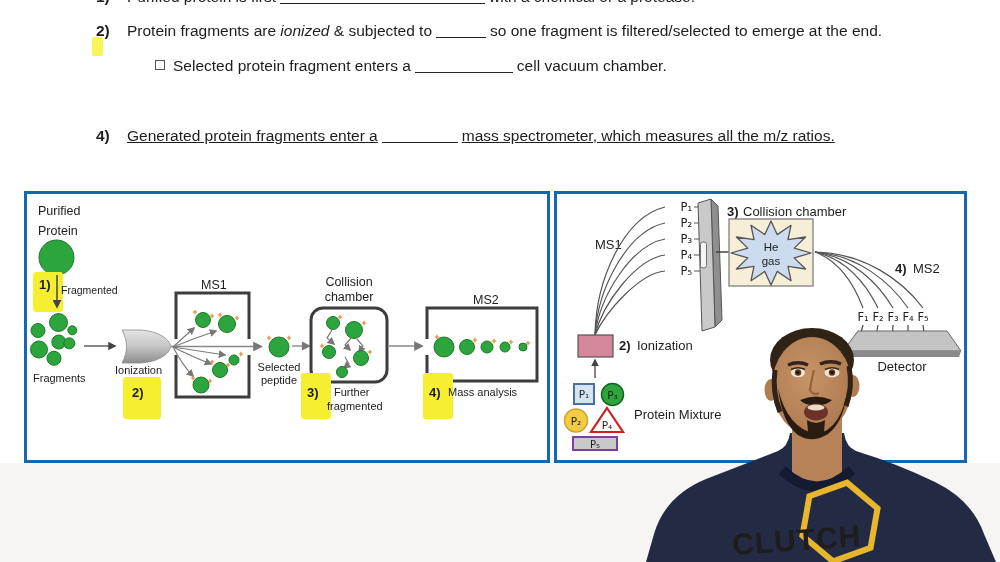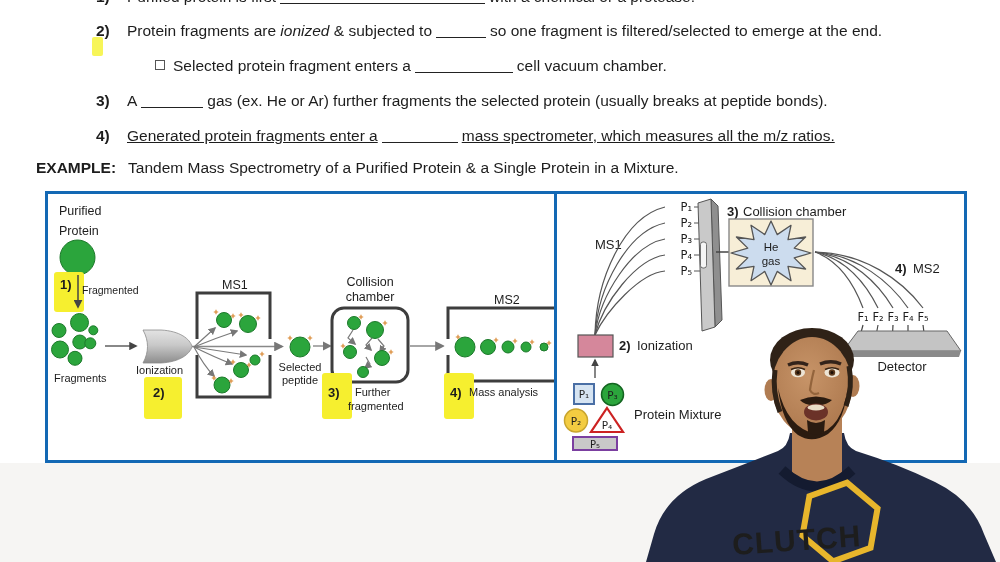--- a/index.html
+++ b/index.html
@@ -17,21 +17,21 @@
   .bl-1{width:205px}.bl-2{width:50px}.bl-sub{width:98px}.bl-3{width:62px}.bl-4{width:76px}
   .ital{font-style:italic;}
   .sq{display:inline-block;width:8px;height:8px;border:1.3px solid #555;margin-right:8px;transform:translateY(-1px);}
   .hl-tick{position:absolute;left:92px;top:37px;width:11px;height:19px;background:#f7f558;border-radius:2px;}
   .example-line{position:absolute;left:36px;top:159px;white-space:nowrap;font-size:15.5px;}
   .example-line b{margin-right:12px;}
   .panel{
     position:absolute;top:191px;height:272px;box-sizing:border-box;
     border:3px solid #1368b4;background:#ffffff;
   }
-  #left-panel{left:45px;width:526px;text-align:right;}
+  #left-panel{left:24px;width:526px;text-align:right;}
   #right-panel{left:554px;width:413px;}
   .panel svg{display:block;}
   svg text{font-family:"Liberation Sans","DejaVu Sans",sans-serif;fill:#1d1d1d;}
   .sub-label{font-family:"DejaVu Sans",sans-serif;}
   #person{position:absolute;left:640px;top:320px;z-index:30;}
   #below-strip{position:absolute;left:0;top:463px;width:1000px;height:99px;background:#f6f5f3;z-index:1;}
   .panel{z-index:10;}
   #notes{position:absolute;left:0;top:0;width:1000px;height:190px;z-index:5;padding-left:28px;}
 </style>
 </head>
@@ -43,28 +43,22 @@
   <div class="notes-line" style="left:96px;top:-13px;">
     <span class="num">1)</span><span>Purified protein is first</span><span class="blank bl-1"></span><span>with a chemical or a protease.</span>
   </div>
   <div class="hl-tick"></div>
   <div class="notes-line" style="left:96px;top:21px;">
     <span class="num">2)</span><span>Protein fragments are</span>&nbsp;<span class="ital">ionized</span>&nbsp;<span>&amp; subjected to</span><span class="blank bl-2"></span><span>so one fragment is filtered/selected to emerge at the end.</span>
   </div>
   <div class="notes-line" style="left:155px;top:56px;text-align:center;">
     <span class="sq"></span><span>Selected protein fragment enters a</span><span class="blank bl-sub"></span><span>cell vacuum chamber.</span>
   </div>
-  <div class="notes-line" style="left:96px;top:91px;">
-    <span class="num">3)</span><span>A</span><span class="blank bl-3"></span><span>gas (ex. He or Ar) further fragments the selected protein (usually breaks at peptide bonds).</span>
-  </div>
   <div class="notes-line" style="left:96px;top:126px;text-decoration:underline;">
     <span class="num">4)</span><span>Generated protein fragments enter a</span><span class="blank bl-4"></span><span>mass spectrometer, which measures all the m/z ratios.</span>
-  </div>
-  <div class="example-line">
-    <b>EXAMPLE:</b><span>Tandem Mass Spectrometry of a Purified Protein &amp; a Single Protein in a Mixture.</span>
   </div>
 </div>
 
 <div id="left-panel" class="panel">
 <svg width="520" height="266" viewBox="0 0 520 266">
   <defs>
     <marker id="ahL" viewBox="0 0 10 10" refX="8" refY="5" markerWidth="6.5" markerHeight="6.5" orient="auto-start-reverse">
           <path d="M0,0 L10,5 L0,10 z" fill="#777"></path>
         </marker>
     <marker id="ahLd" viewBox="0 0 10 10" refX="8" refY="5" markerWidth="6" markerHeight="6" orient="auto-start-reverse">

